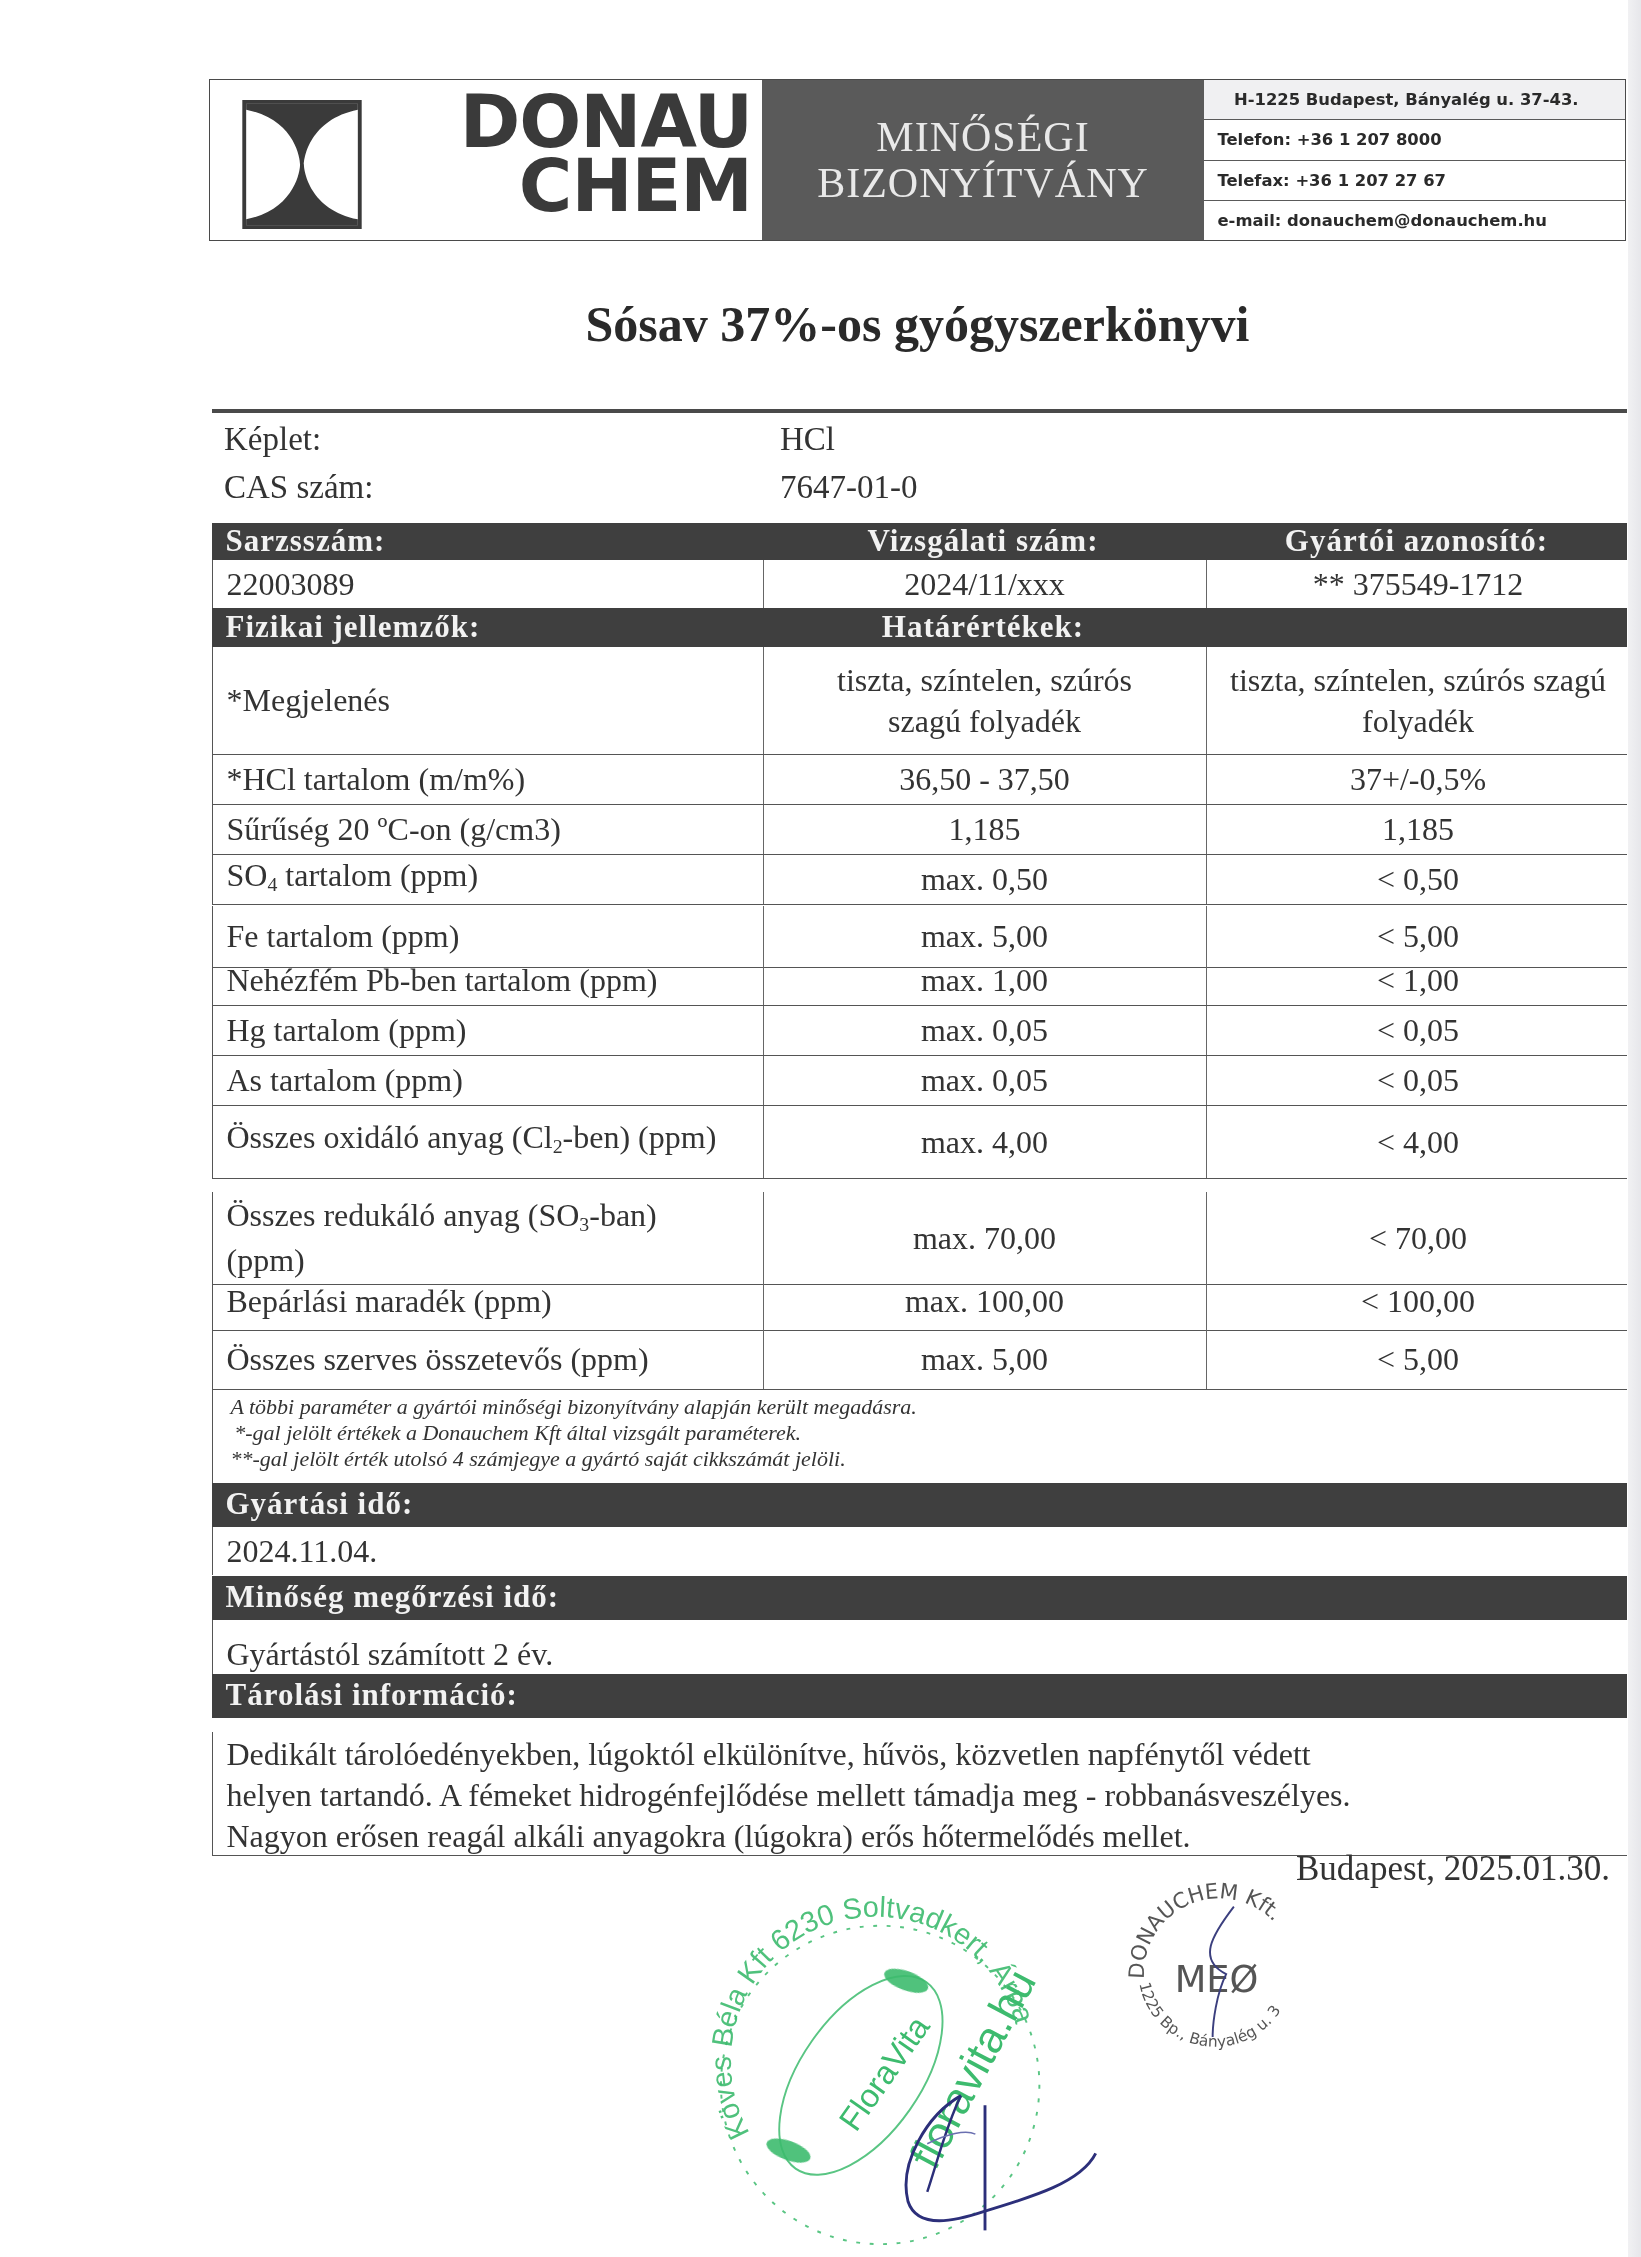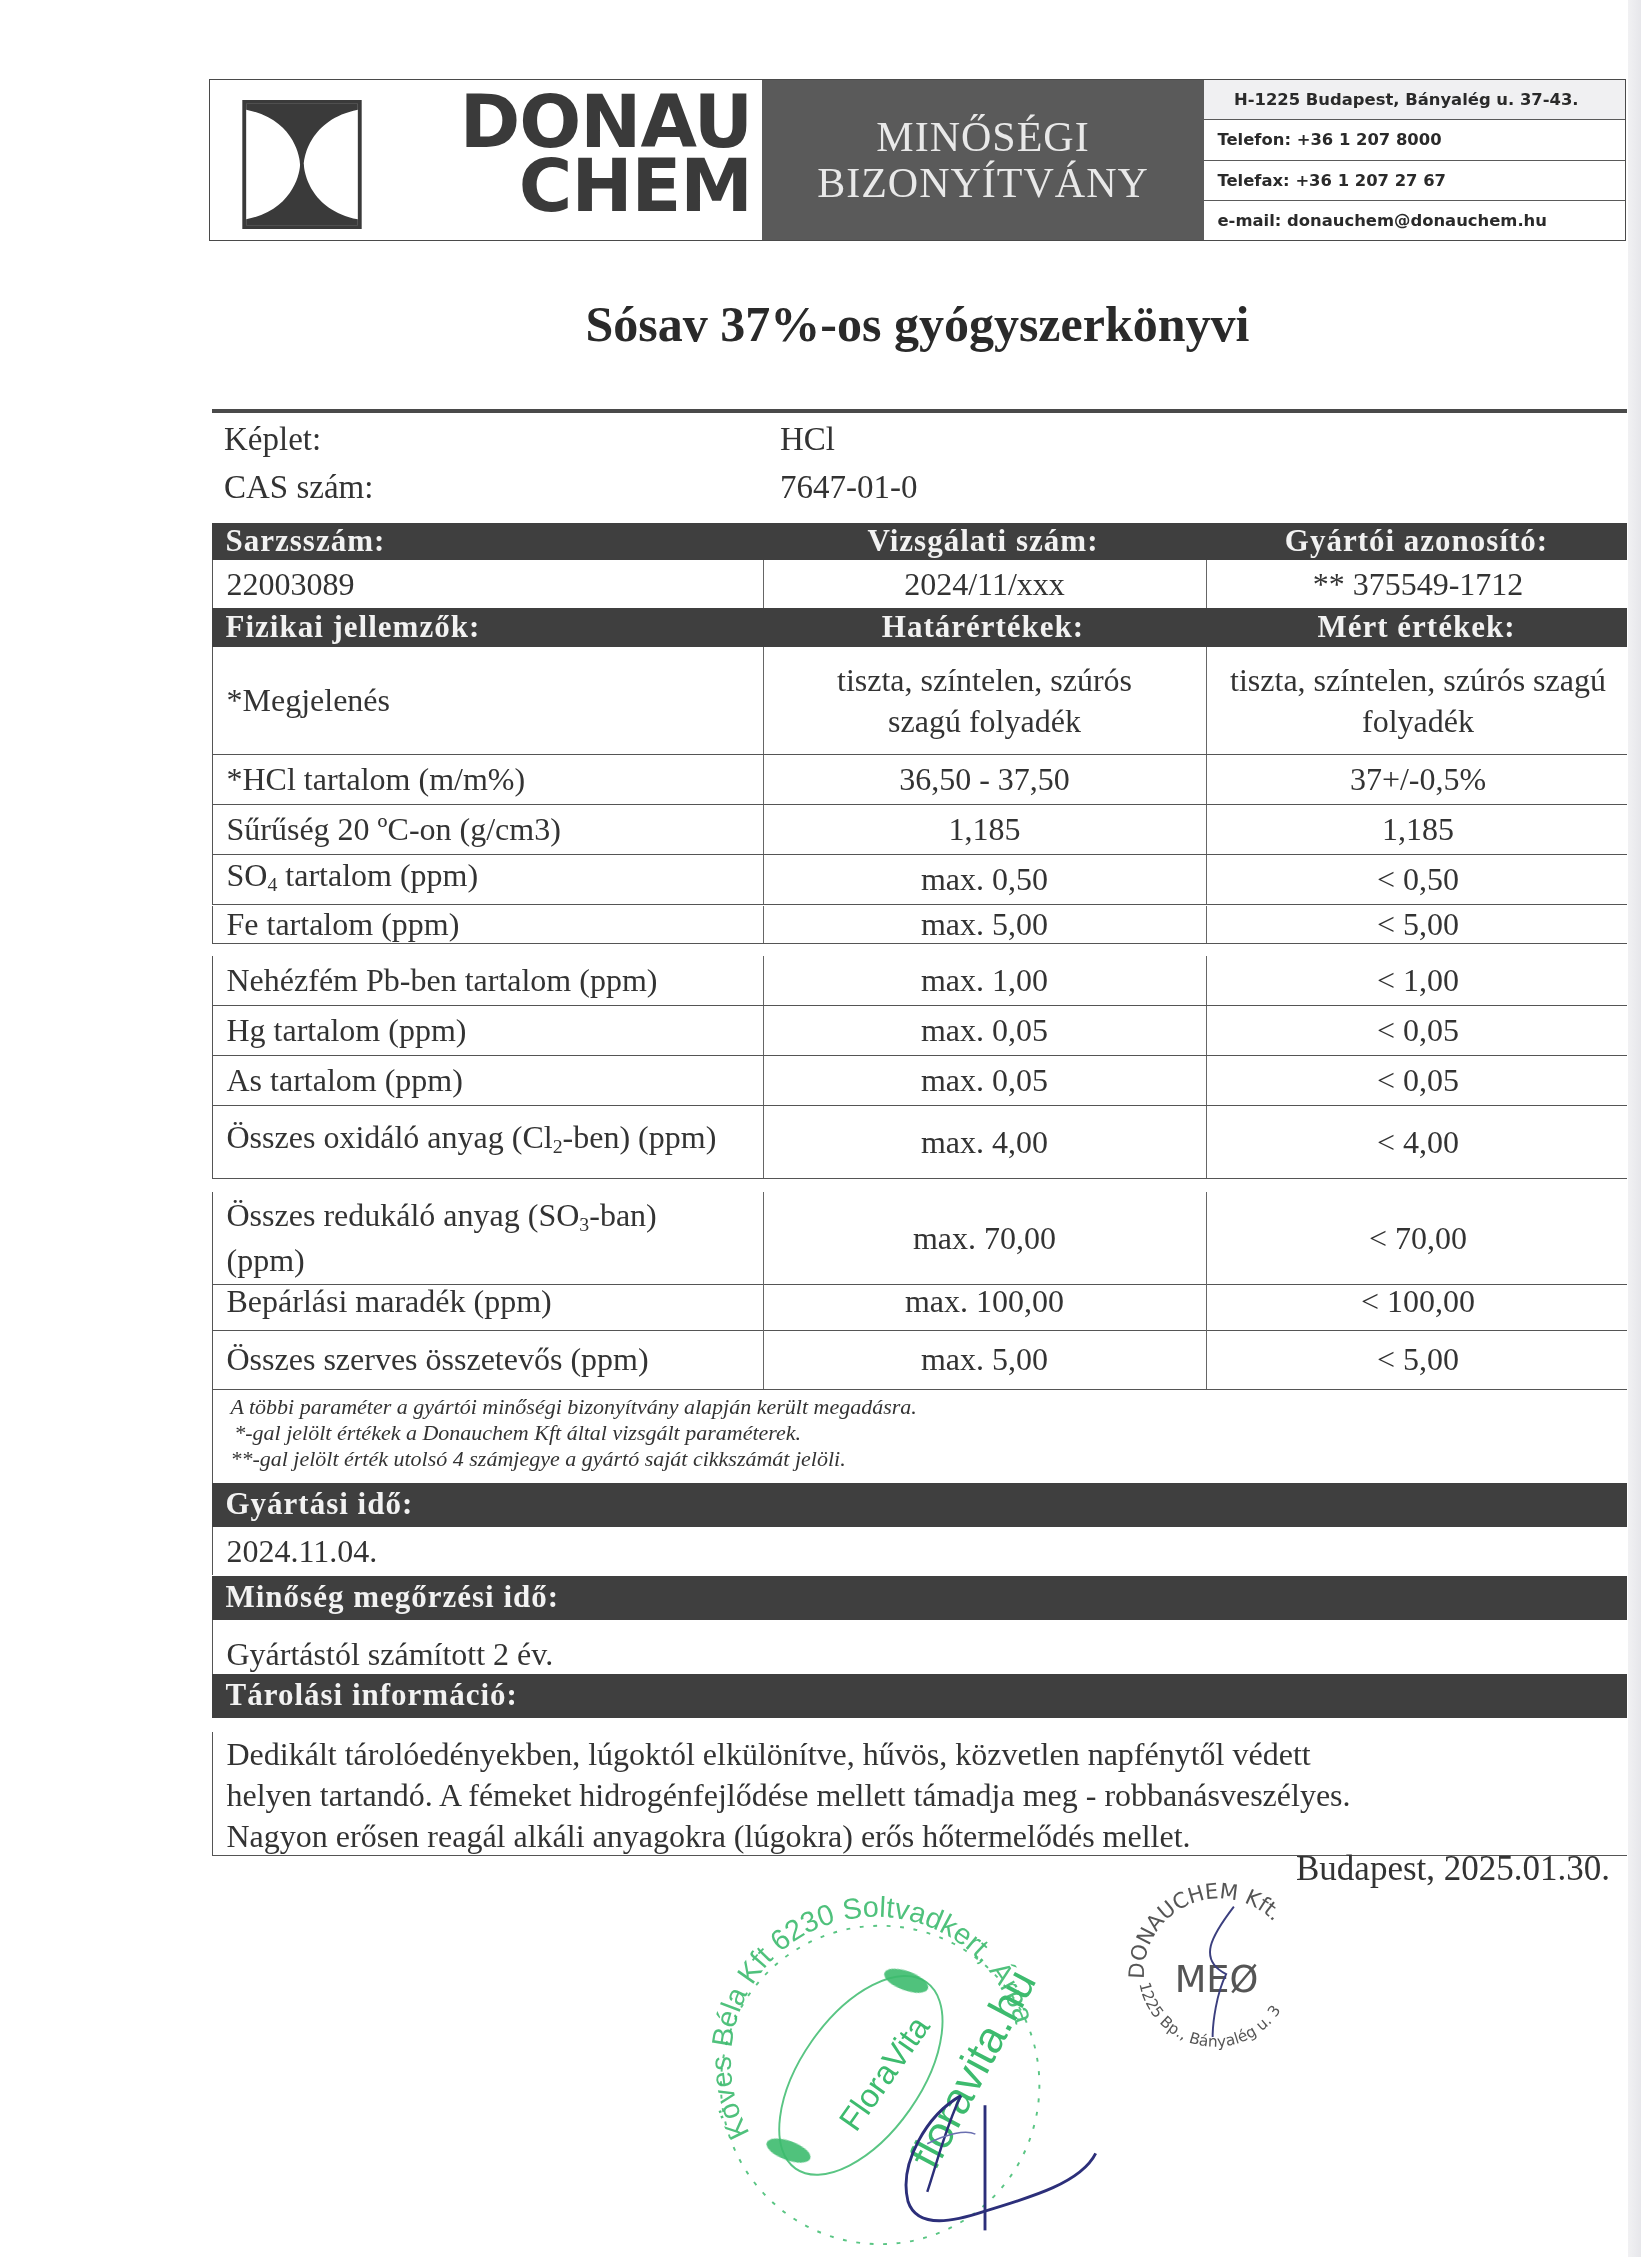--- a/index.html
+++ b/index.html
@@ -160,21 +160,20 @@
 </div>
 <div class="row" style="top:560px;height:48px;border-bottom:none">
   <div class="cell c1">22003089</div>
   <div class="cell c2">2024/11/xxx</div>
   <div class="cell c3">** 375549-1712</div>
 </div>
 
 <div class="band" style="top:608px;height:39px">
   <span class="c1">Fizikai jellemzők:</span>
   <span class="c2">Határértékek:</span>
-  <span class="c3">Mért értékek:</span>
 </div>
 
 <div id="prop-rows">
     <div class="row" style="top: 647px; height: 108px;">
       <div class="cell c1">
         <span style="max-width: 521px;">*Megjelenés</span>
       </div>
       <div class="cell c2">
         <span style="max-width: 367px;">tiszta, színtelen, szúrós szagú folyadék</span>
       </div>
@@ -208,21 +207,21 @@
       <div class="cell c1">
         <span><span>SO</span><sub>4</sub><span> tartalom (ppm)</span></span>
       </div>
       <div class="cell c2">
         <span>max. 0,50</span>
       </div>
       <div class="cell c3">
         <span>&lt; 0,50</span>
       </div>
     </div>
-    <div class="row" style="top: 906px; height: 38px;">
+    <div class="row" style="top: 906px; height: 62px;">
       <div class="cell c1">
         <span>Fe tartalom (ppm)</span>
       </div>
       <div class="cell c2">
         <span>max. 5,00</span>
       </div>
       <div class="cell c3">
         <span>&lt; 5,00</span>
       </div>
     </div>

